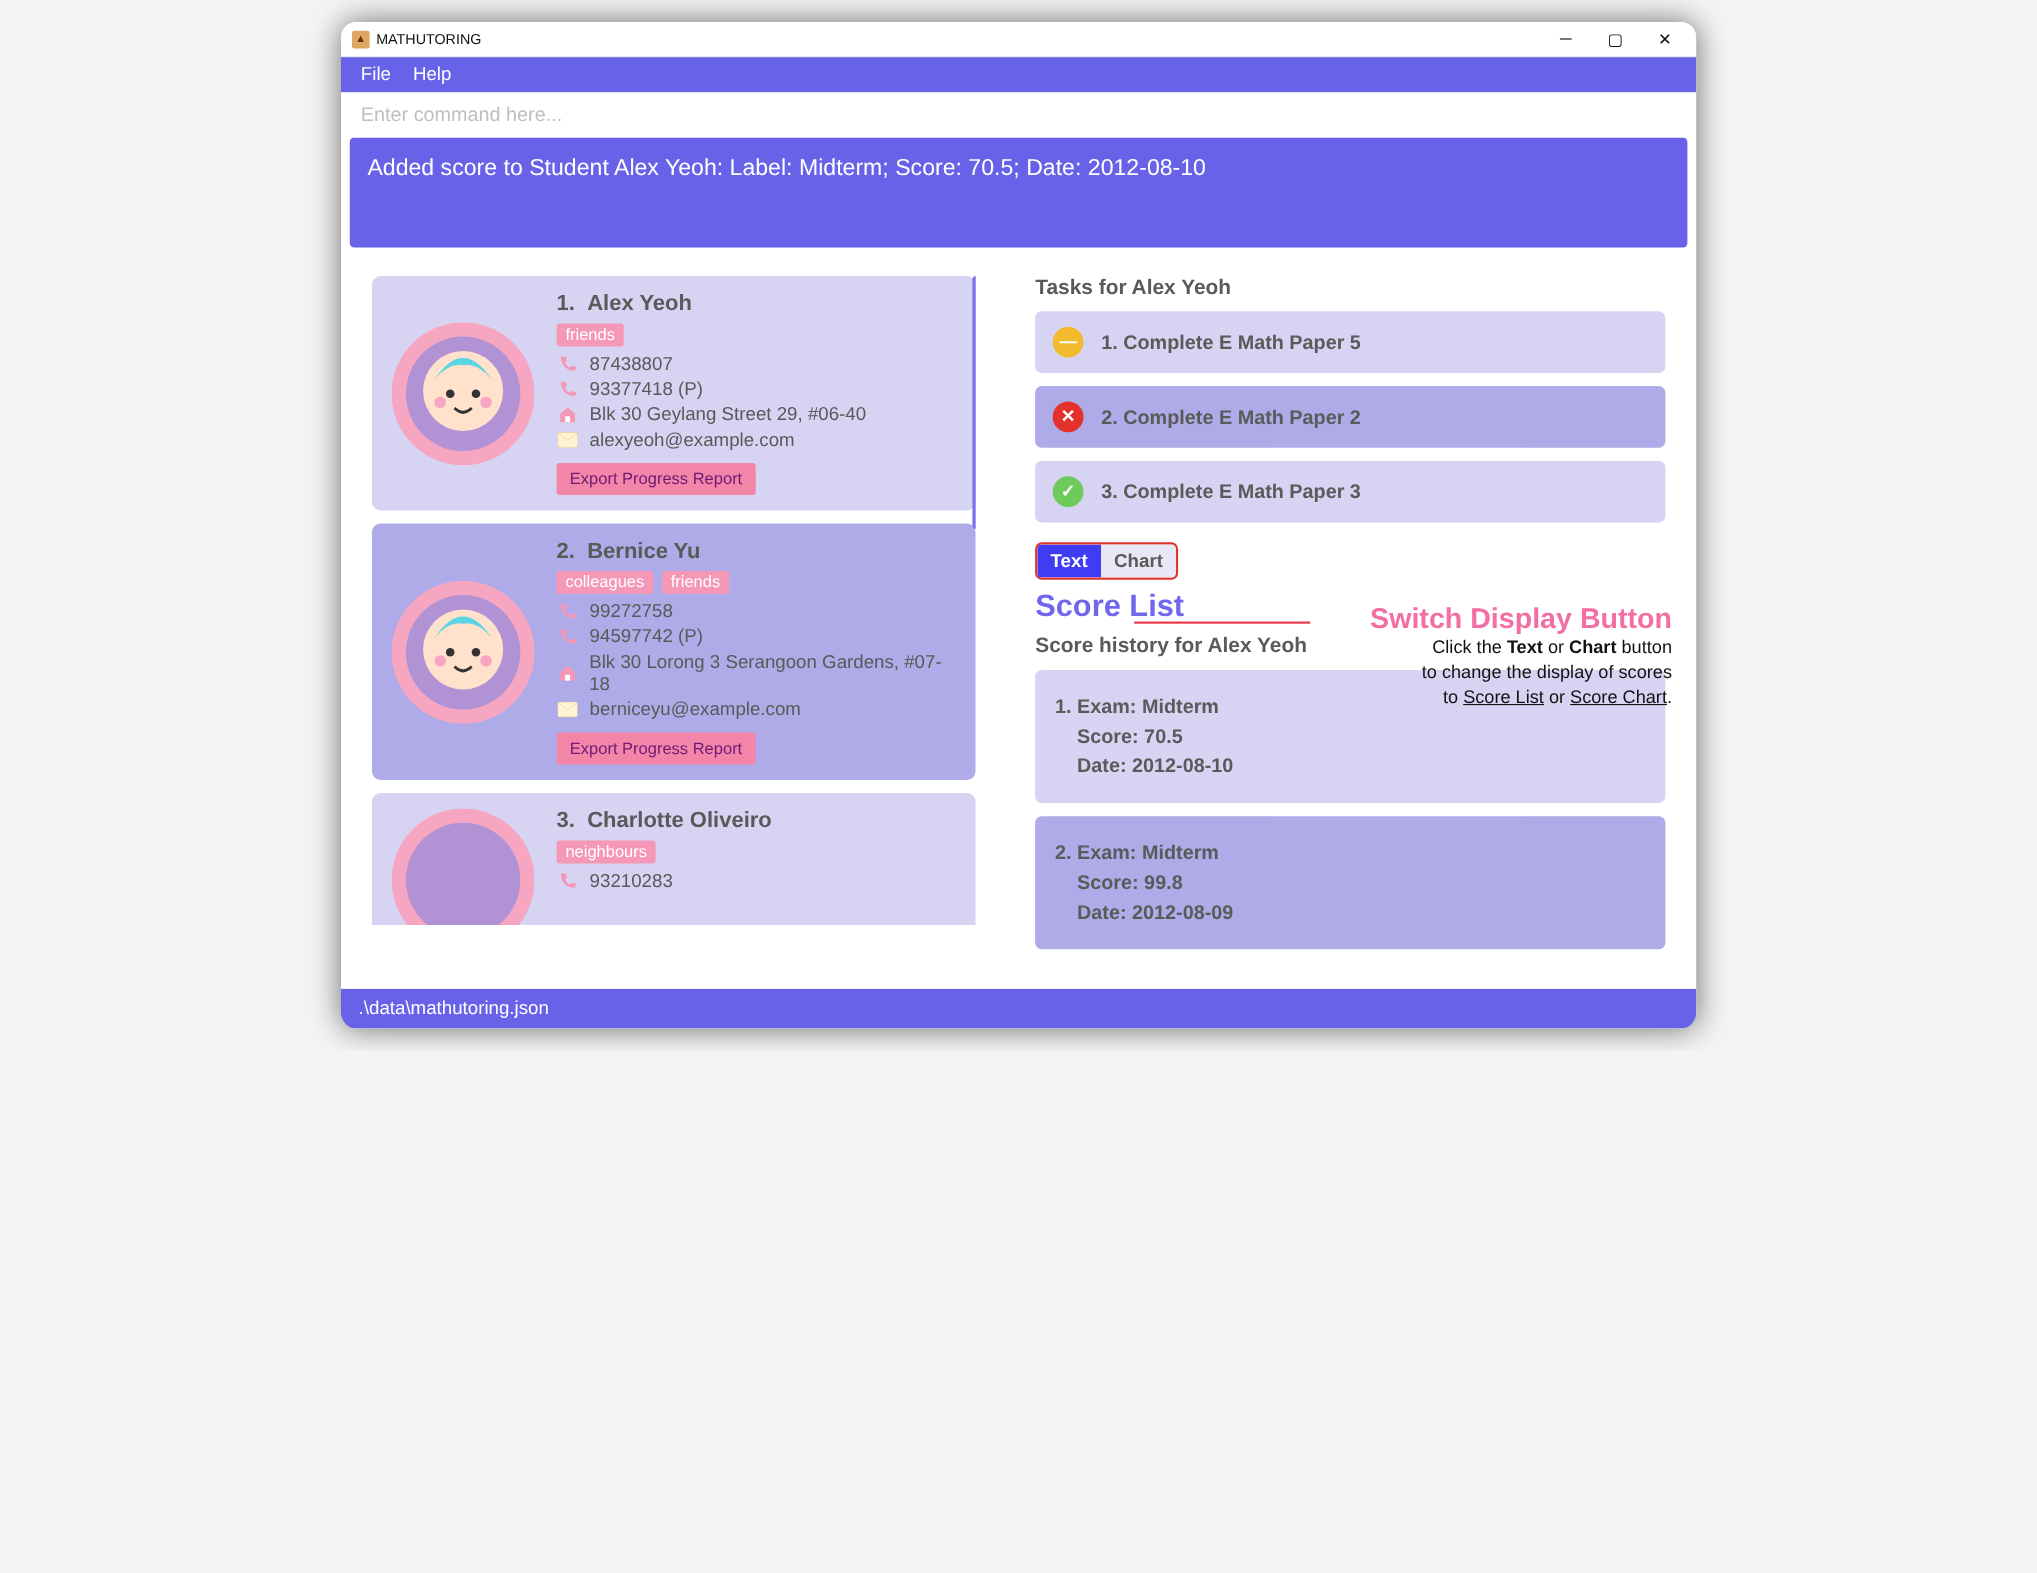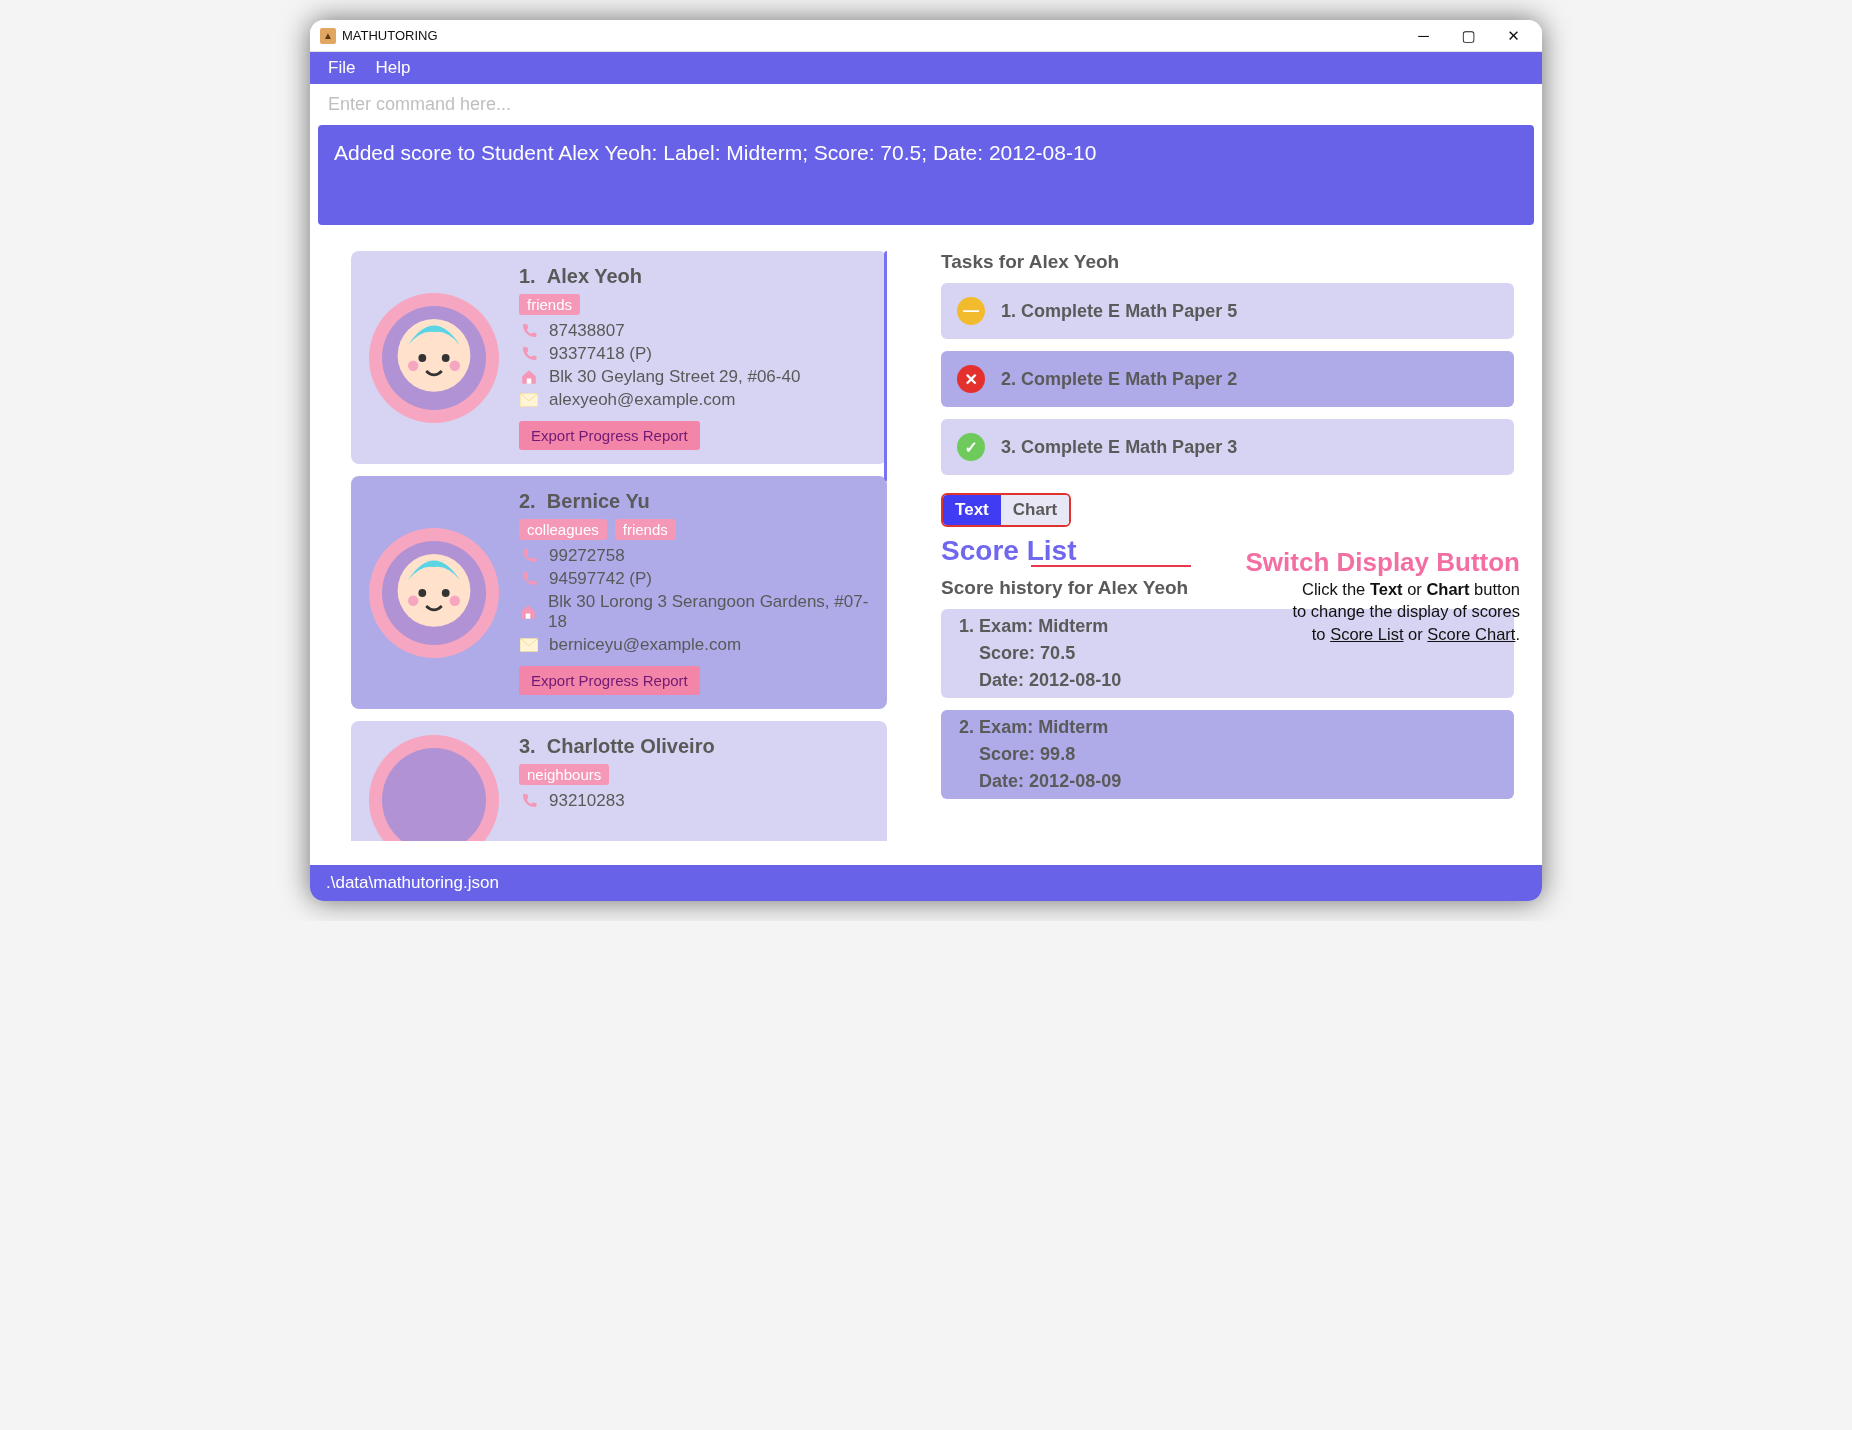--- a/index.html
+++ b/index.html
@@ -35,21 +35,21 @@
   
   .msgbar{margin:0 8px 6px 8px;background:var(--accent);color:#fff;font-size:21px;padding:16px 16px 60px 16px;border-radius:4px;}
   
   .content{display:flex;gap:18px;padding:6px 10px 10px 10px;background:#fff;}
   .panel{background:var(--panel-bg);border-radius:10px;padding:14px 18px;flex:1;min-width:0;}
   .panel.left{flex-basis:49%;max-width:49%;}
   .panel.right{flex-basis:51%;max-width:51%;position:relative;}
   h2.sect{margin:0 0 10px 0;color:var(--heading);font-size:28px;font-weight:700;}
   .subhead{color:#5a5a5a;font-size:19px;font-weight:700;margin-bottom:10px;}
   
-  .student-scroll{position:relative;margin-left:13px;}
+  .student-scroll{position:relative;}
   .scroll-thumb{position:absolute;right:-4px;top:0;width:7px;height:230px;background:#7a72ef;border-radius:4px;}
   .student-card{border-radius:8px;padding:14px 18px;display:flex;gap:20px;margin-bottom:12px;}
   .student-card.c0{background:var(--accent-lighter);}
   .student-card.c1{background:var(--accent-light);}
   .student-card.c2{background:var(--accent-lighter);}
   .avatar{width:130px;height:130px;border-radius:50%;flex:0 0 130px;align-self:center;position:relative;background:radial-gradient(circle at 50% 50%, #b7e3f0 0 35%, transparent 36%),#f7a6c1;display:flex;align-items:center;justify-content:center;}
   .avatar svg{width:100%;height:100%;}
   .sc-body{flex:1;}
   .sc-name{font-weight:700;color:var(--text-muted);font-size:20px;margin-bottom:6px;}
   .tags{display:flex;gap:8px;margin-bottom:6px;}
@@ -70,21 +70,21 @@
   .toggle{display:flex;border:2px solid #e0332d;border-radius:6px;overflow:hidden;width:max-content;margin:18px 0 8px 0;}
   .toggle button{border:none;padding:5px 12px;font-size:17px;font-weight:700;cursor:pointer;}
   .toggle button.active{background:#403cf3;color:#fff;}
   .toggle button.inactive{background:#e8e7f6;color:#5a5a5a;}
   .callout{position:absolute;right:12px;top:538px;width:300px;text-align:right;pointer-events:none;}
   .callout .big{color:#f36fa3;font-size:26px;font-weight:700;}
   .callout .body{font-size:16.5px;color:#111;line-height:1.35;}
   .callout .body b{font-weight:700;}
   .callout .body u{text-decoration:underline;}
   
-  .score-item{border-radius:6px;padding:4px 18px;margin-bottom:12px;font-weight:700;color:#5a5a5a;font-size:18px;line-height:1.5;}
+  .score-item{border-radius:6px;padding:20px 18px;margin-bottom:12px;font-weight:700;color:#5a5a5a;font-size:18px;line-height:1.5;}
   .score-item.a{background:var(--accent-lighter);}
   .score-item.b{background:var(--accent-light);}
   .score-item .l2{padding-left:20px;}
   
   .statusbar{background:var(--accent);color:#fff;padding:8px 16px;font-size:17px;}
   .clip{overflow:hidden;max-height:590px;}
 </style>
 </head>
 <body>
 

